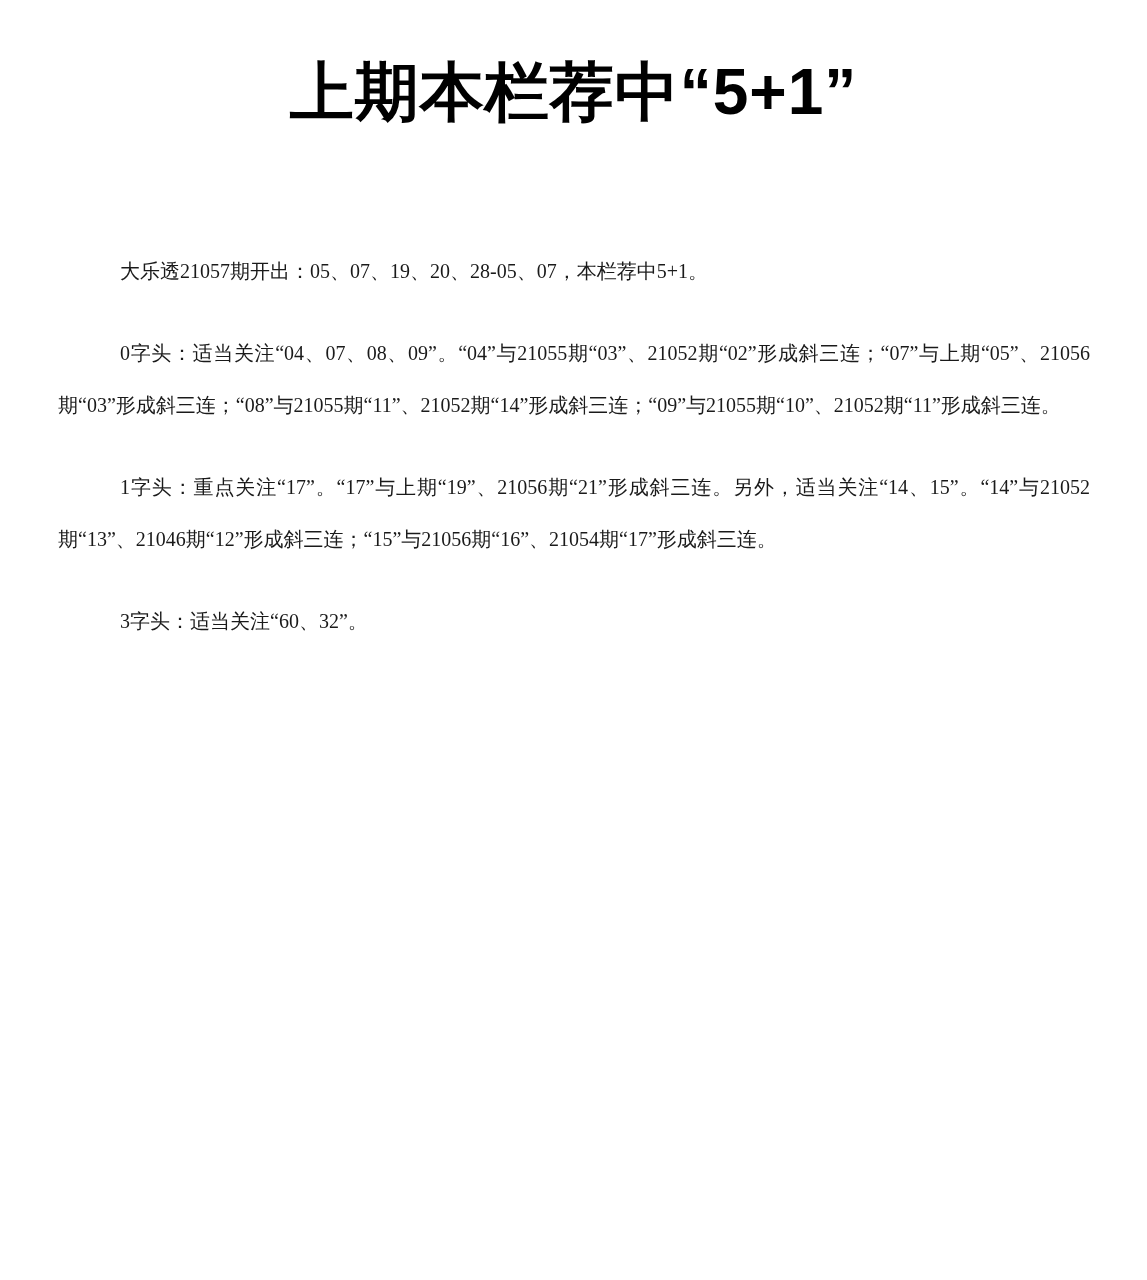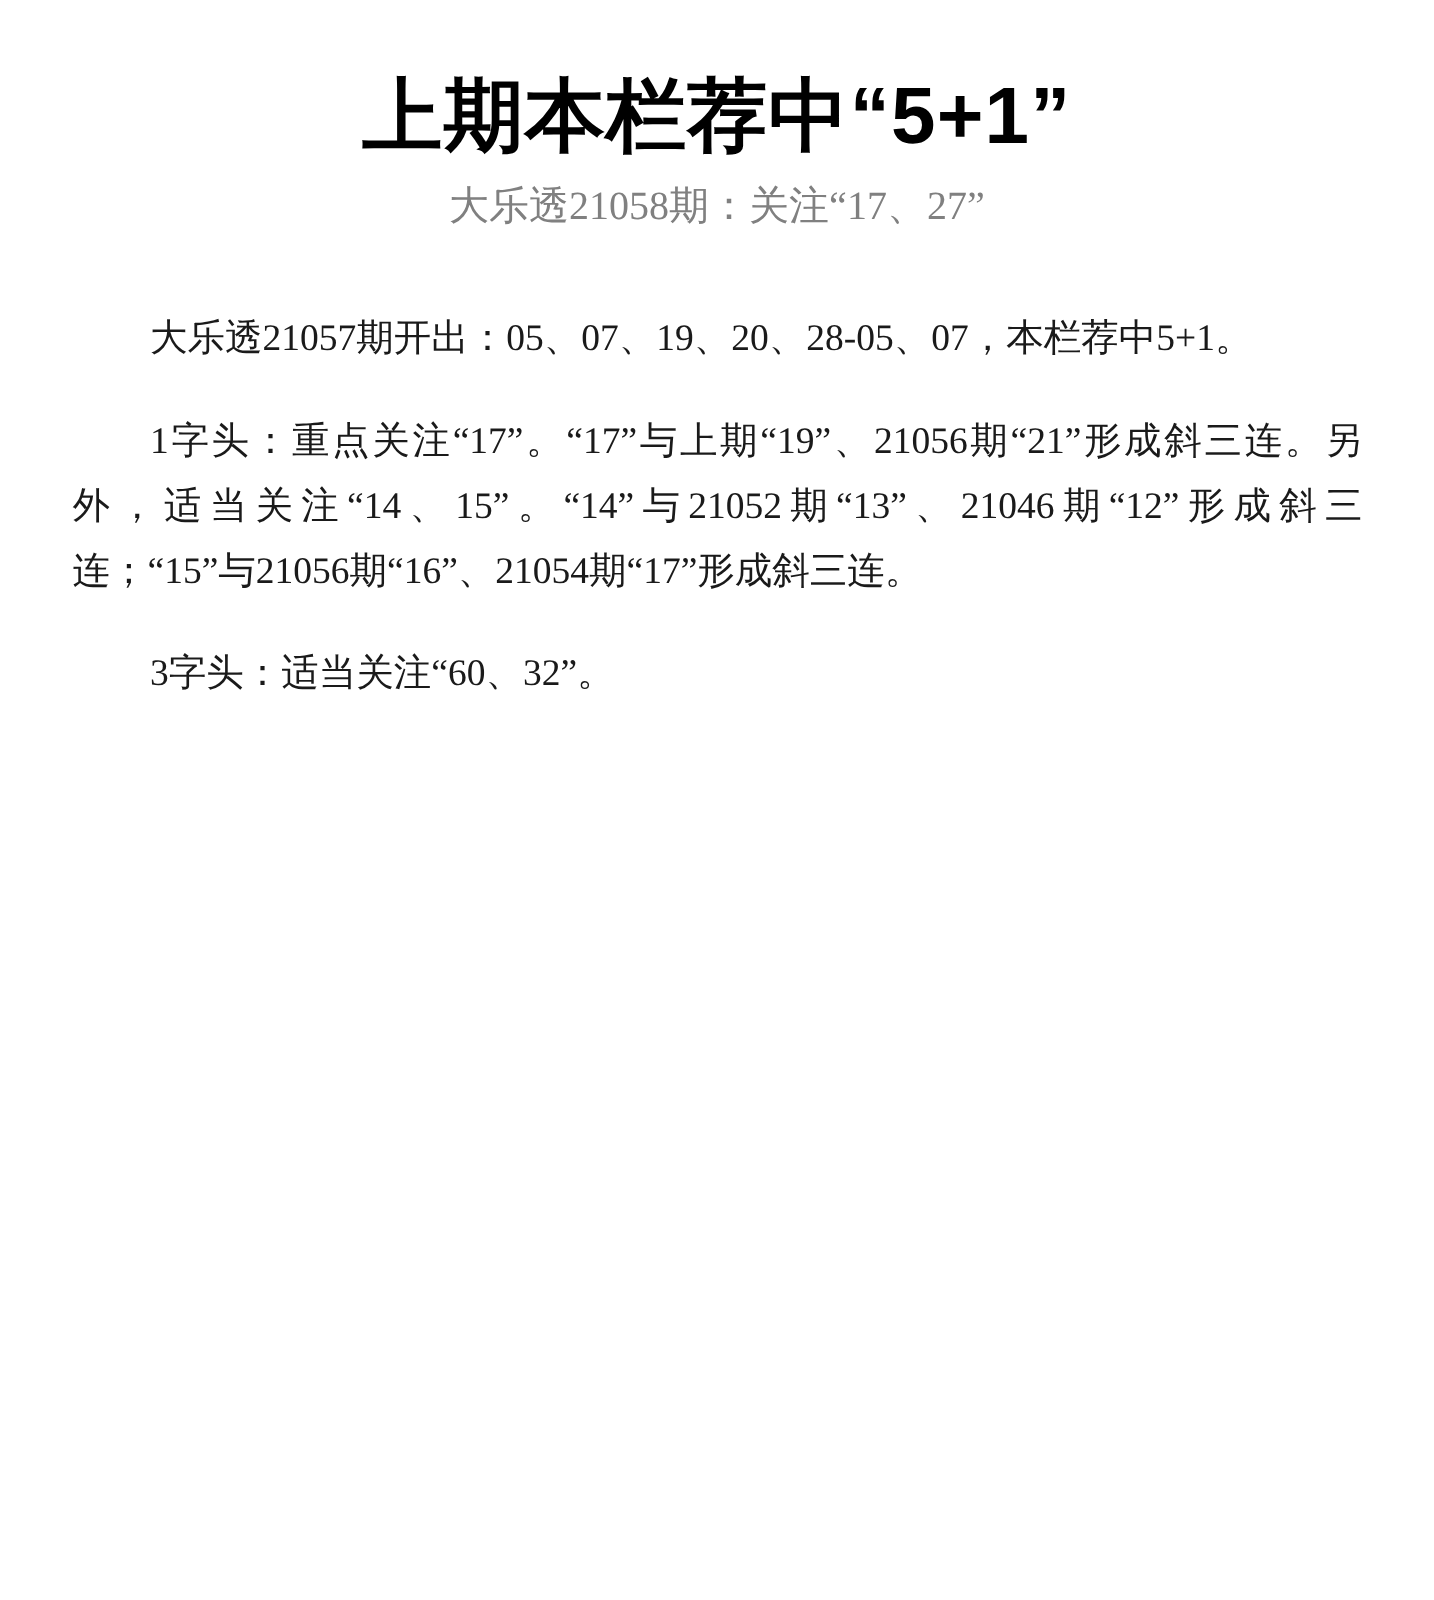--- a/index.html
+++ b/index.html
@@ -37,36 +37,36 @@
       color: #808080;
       margin-top: 12px;
     }
     .article {
       position: absolute;
       left: 58px;
       top: 245px;
       width: 1032px;
     }
     .para {
-      font-size: 30px;
+      font-size: 20px;
       line-height: 52px;
       margin: 0 0 30px 0;
       text-indent: 62px;
       text-align: justify;
       color: #1a1a1a;
     }
     .para.first {
       margin-bottom: 30px;
     }
   </style>
 </head>
 <body>
 
 <div class="header">
   <h1 class="title">上期本栏荐中“5+1”</h1>
-  <div class="subtitle">大乐透21058期：关注“17、27”</div>
 </div>
 
 <div class="article">
   <p class="para first">大乐透21057期开出：05、07、19、20、28-05、07，本栏荐中5+1。</p>
+  <p class="para">0字头：适当关注“04、07、08、09”。“04”与21055期“03”、21052期“02”形成斜三连；“07”与上期“05”、21056期“03”形成斜三连；“08”与21055期“11”、21052期“14”形成斜三连；“09”与21055期“10”、21052期“11”形成斜三连。</p>
   <p class="para">1字头：重点关注“17”。“17”与上期“19”、21056期“21”形成斜三连。另外，适当关注“14、15”。“14”与21052期“13”、21046期“12”形成斜三连；“15”与21056期“16”、21054期“17”形成斜三连。</p>
   <p class="para">3字头：适当关注“60、32”。</p>
 </div>
 
 </body></html>

